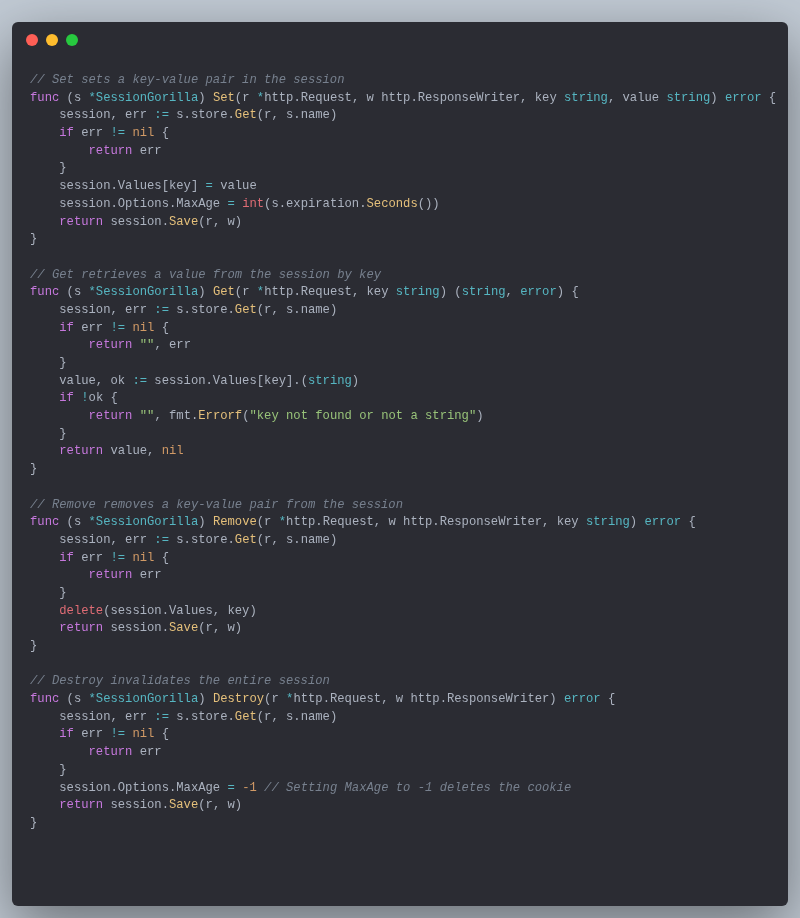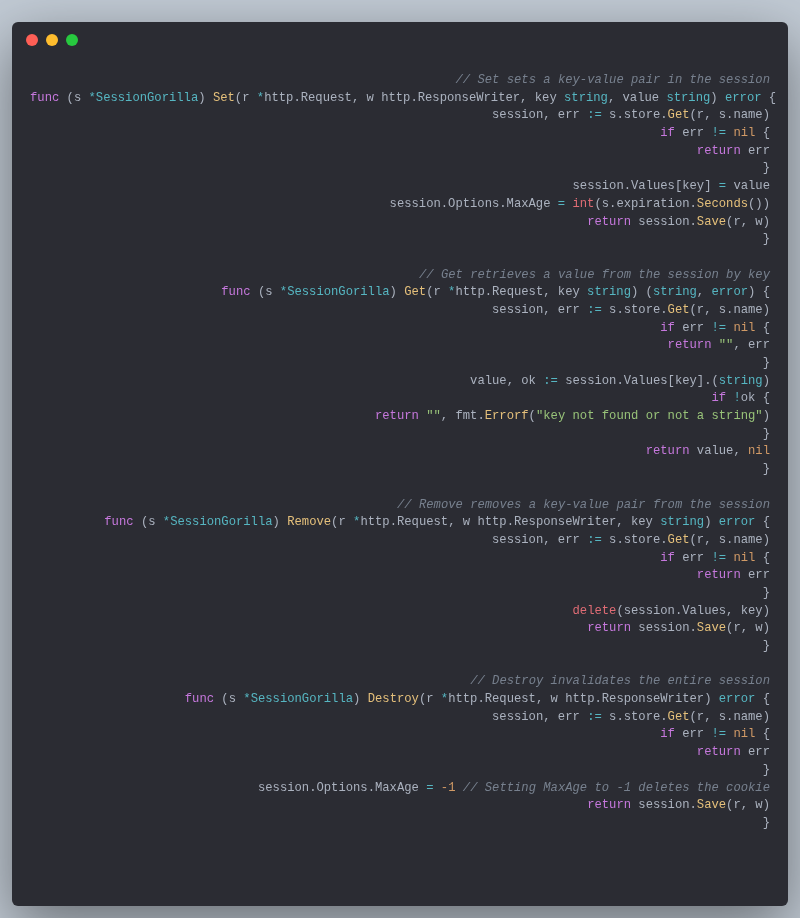--- a/index.html
+++ b/index.html
@@ -13,21 +13,20 @@
   .window {
     position: absolute;
     left: 12px;
     top: 22px;
     width: 776px;
     height: 884px;
     background: #2b2c33;
     border-radius: 6px;
     box-shadow: 0 20px 60px rgba(0,0,0,0.45);
     overflow: hidden;
-    text-align: right;
   }
   .titlebar {
     height: 36px;
     display: flex;
     align-items: center;
     padding-left: 14px;
     gap: 8px;
   }
   .dot {
     width: 12px;

